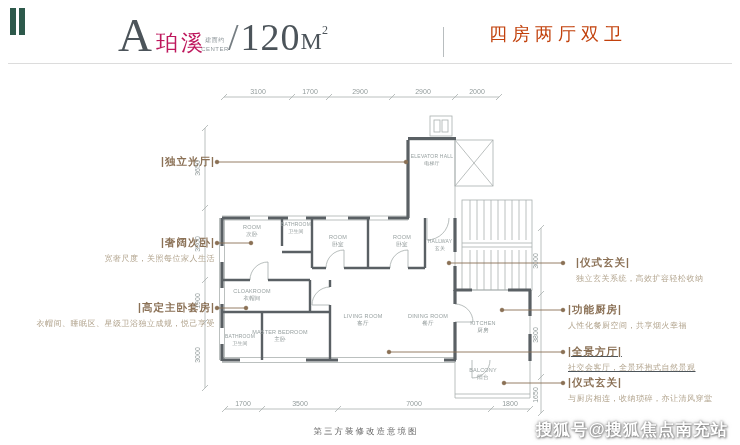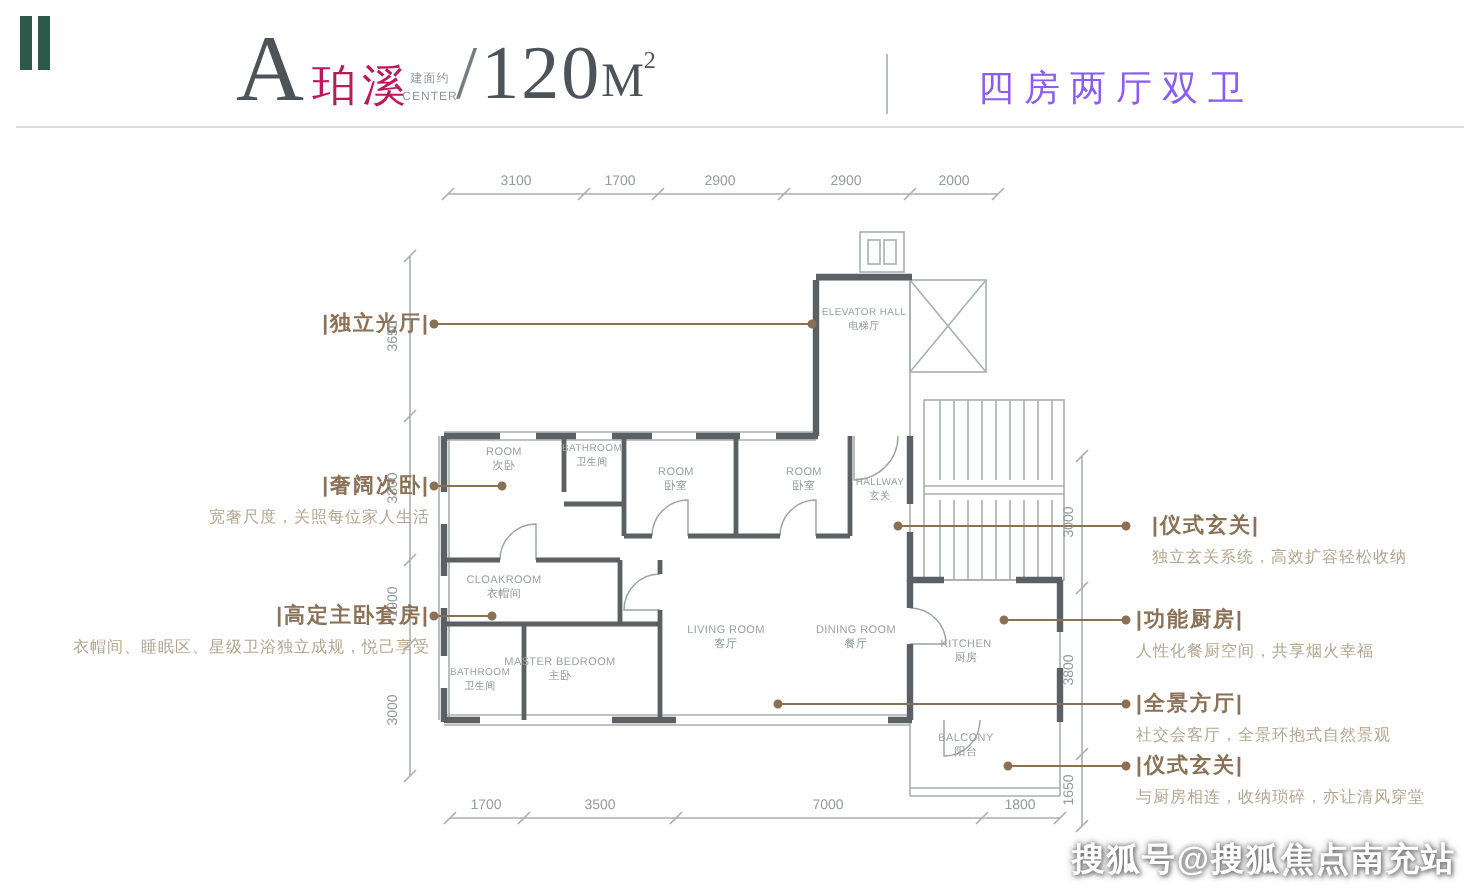--- a/index.html
+++ b/index.html
@@ -11,21 +11,21 @@
   .unit-letter{position:absolute;left:118px;top:12px;font-size:47px;line-height:1;color:#4c545a;}
   .unit-name{position:absolute;left:156px;top:28px;font-size:22px;letter-spacing:3px;color:#be185d;}
   .area-prefix{position:absolute;left:201px;top:36px;width:28px;text-align:center;
                font-size:6px;line-height:1.5;color:#8f979b;letter-spacing:.5px;}
   .area-row{position:absolute;left:228px;top:18px;display:flex;align-items:flex-start;color:#4c545a;}
   .area-slash{font-size:38px;line-height:1;color:#757d82;margin-right:2px;}
   .area-value{font-size:38px;line-height:1;letter-spacing:1px;}
   .area-unit{font-size:24px;line-height:1;margin-top:11px;}
   .area-sup{font-size:12px;line-height:1;margin-top:6px;}
   .v-sep{position:absolute;left:443px;top:27px;width:1px;height:30px;background:#b8bdbf;}
-  .layout-label{position:absolute;left:489px;top:32px;font-size:18px;letter-spacing:5px;color:#8b5cf6;}
+  .layout-label{position:absolute;left:489px;top:22px;font-size:18px;letter-spacing:5px;color:#c2410c;}
   .header-rule{position:absolute;left:8px;right:8px;top:63px;height:1px;background:#dcdcdc;}
   
   .feat{position:absolute;white-space:nowrap;}
   .feat.left{text-align:right;}
   .feat .t{font-size:10.5px;font-weight:bold;color:#8b7156;letter-spacing:1px;}
   .feat .d{margin-top:3px;font-size:8px;color:#b3a58f;letter-spacing:.5px;}
   
   .rlabel{position:absolute;transform:translate(-50%,-50%);text-align:center;line-height:1.35;
           font-size:5.5px;color:#98a1a1;letter-spacing:.2px;white-space:nowrap;}
   .rlabel .zh{display:block;color:#8b9494;}
@@ -155,21 +155,21 @@
   </div>
 
   <div class="feat" style="left:576px;top:256px;">
     <div class="t">|仪式玄关|</div>
     <div class="d">独立玄关系统，高效扩容轻松收纳</div>
   </div>
   <div class="feat" style="left:568px;top:303px;">
     <div class="t">|功能厨房|</div>
     <div class="d">人性化餐厨空间，共享烟火幸福</div>
   </div>
-  <div class="feat" style="left:568px;top:345px;">
+  <div class="feat" style="left:568px;top:345px;text-decoration:underline;">
     <div class="t">|全景方厅|</div>
     <div class="d">社交会客厅，全景环抱式自然景观</div>
   </div>
   <div class="feat" style="left:568px;top:376px;">
     <div class="t">|仪式玄关|</div>
     <div class="d">与厨房相连，收纳琐碎，亦让清风穿堂</div>
   </div>
 
   <div class="rlabel" style="left:432px;top:160px;font-size:5px;">
     <span>ELEVATOR HALL</span>
@@ -237,15 +237,16 @@
 
   <span class="dim v" style="left:197px;top:168px;">3650</span>
   <span class="dim v" style="left:197px;top:244px;">3300</span>
   <span class="dim v" style="left:197px;top:301px;">1900</span>
   <span class="dim v" style="left:197px;top:355px;">3000</span>
 
   <span class="dim v" style="left:535px;top:261px;">3000</span>
   <span class="dim v" style="left:535px;top:335px;">3800</span>
   <span class="dim v" style="left:535px;top:395px;">1650</span>
 
+  <div class="caption">第三方装修改造意境图</div>
   <div class="watermark">搜狐号@搜狐焦点南充站</div>
 
 </div>
 
 </body></html>

